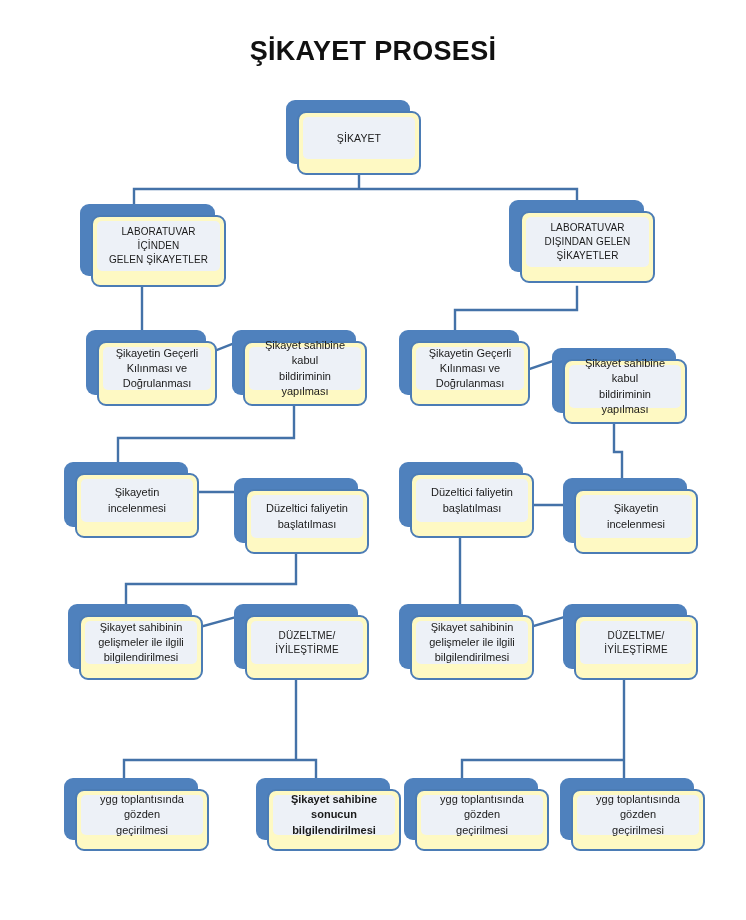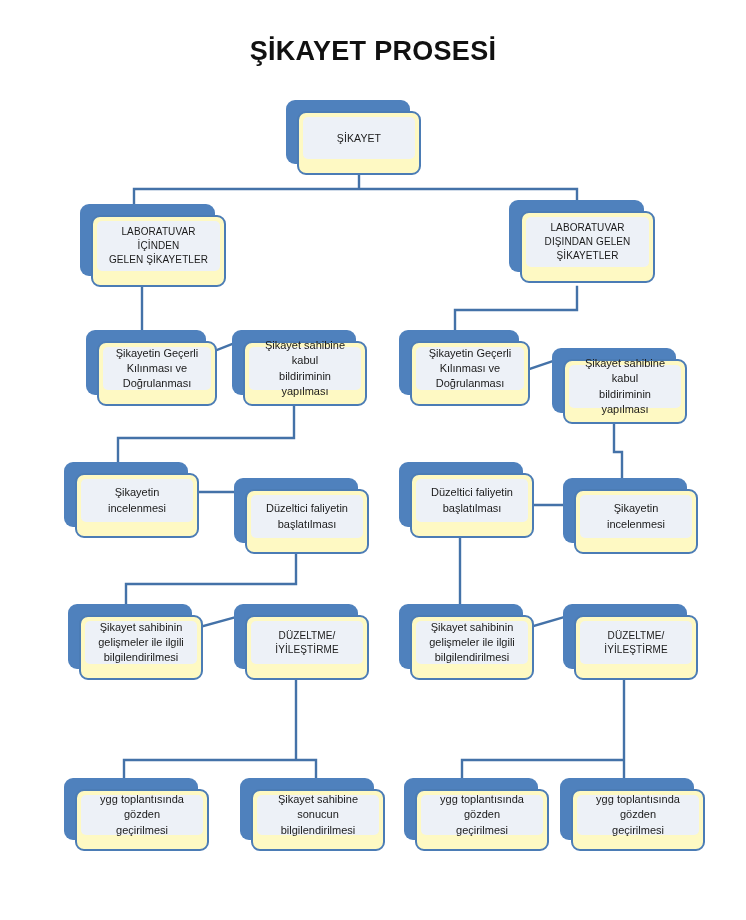--- a/index.html
+++ b/index.html
@@ -253,21 +253,21 @@
     </div>
     <div class="node" style="left: 64px; top: 778px; width: 134px; height: 62px;">
       <div class="plate"></div>
       <div class="card">
         <div class="inner">
           <div class="label">ygg toplantısında gözden
 geçirilmesi</div>
         </div>
       </div>
     </div>
-    <div class="node" style="left: 240px; top: 778px; width: 134px; height: 62px;">
+    <div class="node" style="left: 256px; top: 778px; width: 134px; height: 62px; font-weight: bold;">
       <div class="plate"></div>
       <div class="card">
         <div class="inner">
           <div class="label">Şikayet sahibine sonucun
 bilgilendirilmesi</div>
         </div>
       </div>
     </div>
     <div class="node" style="left: 404px; top: 778px; width: 134px; height: 62px;">
       <div class="plate"></div>

